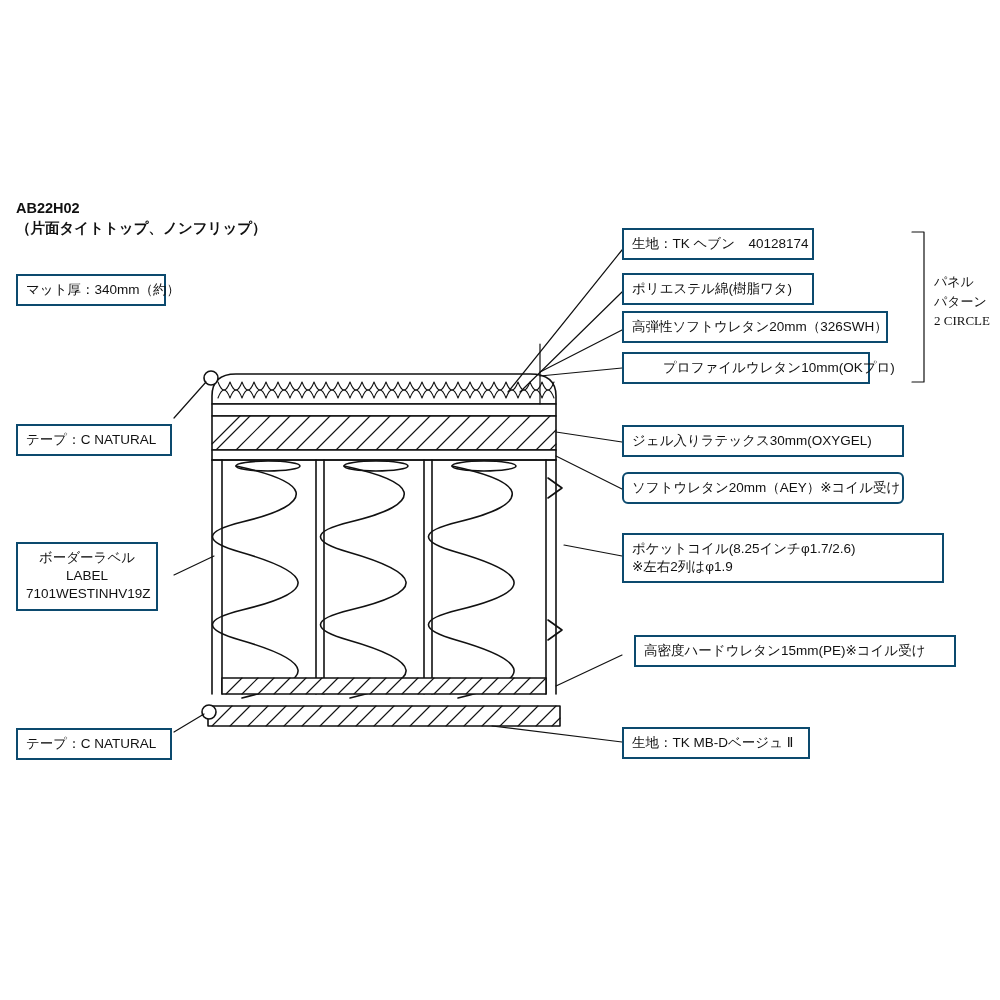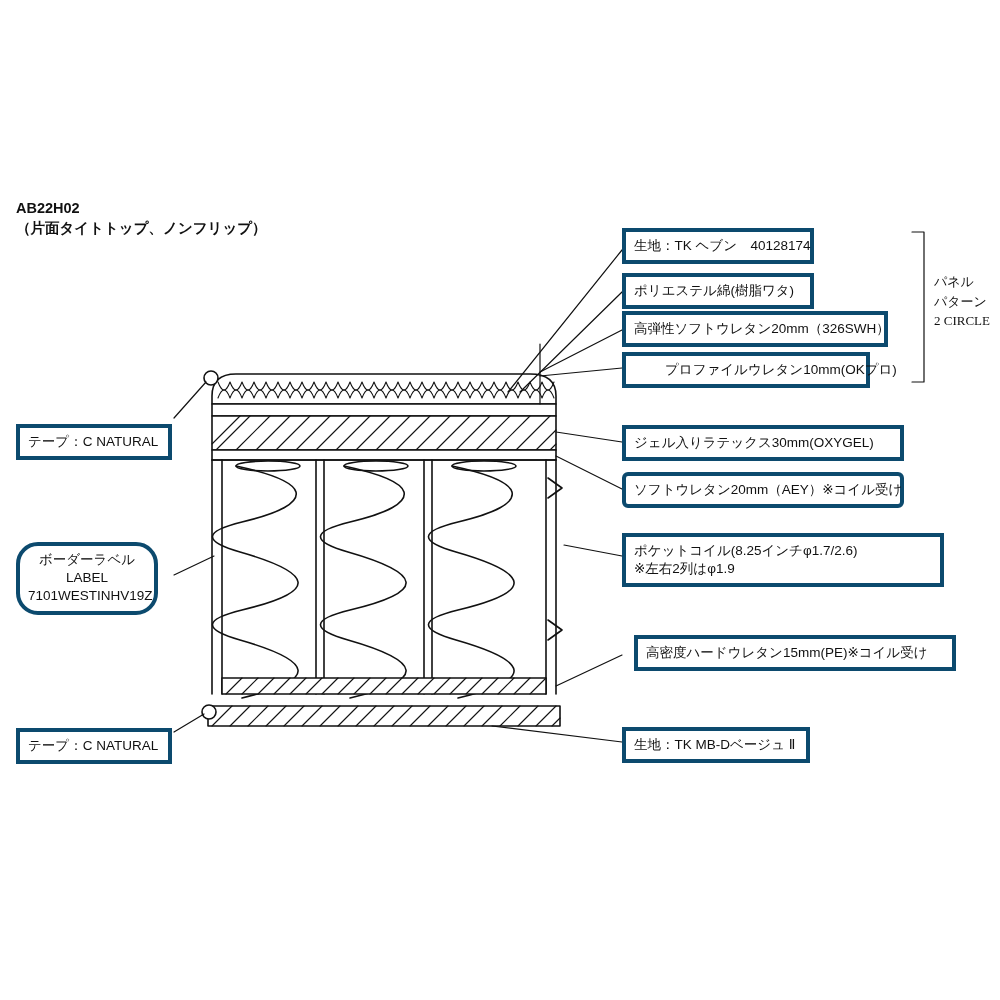--- a/index.html
+++ b/index.html
@@ -9,29 +9,29 @@
     font-family:"Liberation Sans","DejaVu Sans",sans-serif;
     color:#111;
     overflow:hidden;
     position:relative;
   }
   #stage{position:absolute;left:0;top:0;width:1000px;height:1000px;}
   svg#art{position:absolute;left:0;top:0;width:1000px;height:1000px;}
 
   .lbl{
     position:absolute;
-    border:4px solid #0c4a6e;
+    border:2px solid #0c4a6e;
     background:#fff;
     box-sizing:border-box;
     font-size:13.5px;
     line-height:1.35;
     padding:5px 8px;
     white-space:nowrap;
   }
-  .lbl.center{text-align:center;border-radius:22px;}
+  .lbl.center{text-align:center;}
   .plain{
     position:absolute;
     font-size:14px;
     line-height:1.5;
     white-space:nowrap;
   }
   .title{font-size:14.5px;font-weight:bold;}
   .nowrapblock{white-space:pre;}
   .bracketlabel{
     position:absolute;
@@ -210,20 +210,21 @@
         <line x1="492" y1="726" x2="622" y2="742"></line>
 
         <path d="M912 232 L924 232 L924 382 L912 382" fill="none"></path>
       </g>
     </g>
   </svg>
 
   <div class="plain title" style="left:16px;top:198px;">AB22H02</div>
   <div class="plain title" style="left:16px;top:218px;">（片面タイトトップ、ノンフリップ）</div>
 
+  <div class="lbl" style="left:16px;top:274px;width:150px;">マット厚：340mm（約）</div>
 
   <div class="lbl" style="left:16px;top:424px;width:156px;">テープ：C NATURAL</div>
 
   <div class="lbl center nowrapblock" style="left:16px;top:542px;width:142px;">ボーダーラベル
 LABEL
 7101WESTINHV19Z</div>
 
   <div class="lbl" style="left:16px;top:728px;width:156px;">テープ：C NATURAL</div>
 
   <div class="lbl" style="left:622px;top:228px;width:192px;">生地：TK ヘブン　40128174</div>

